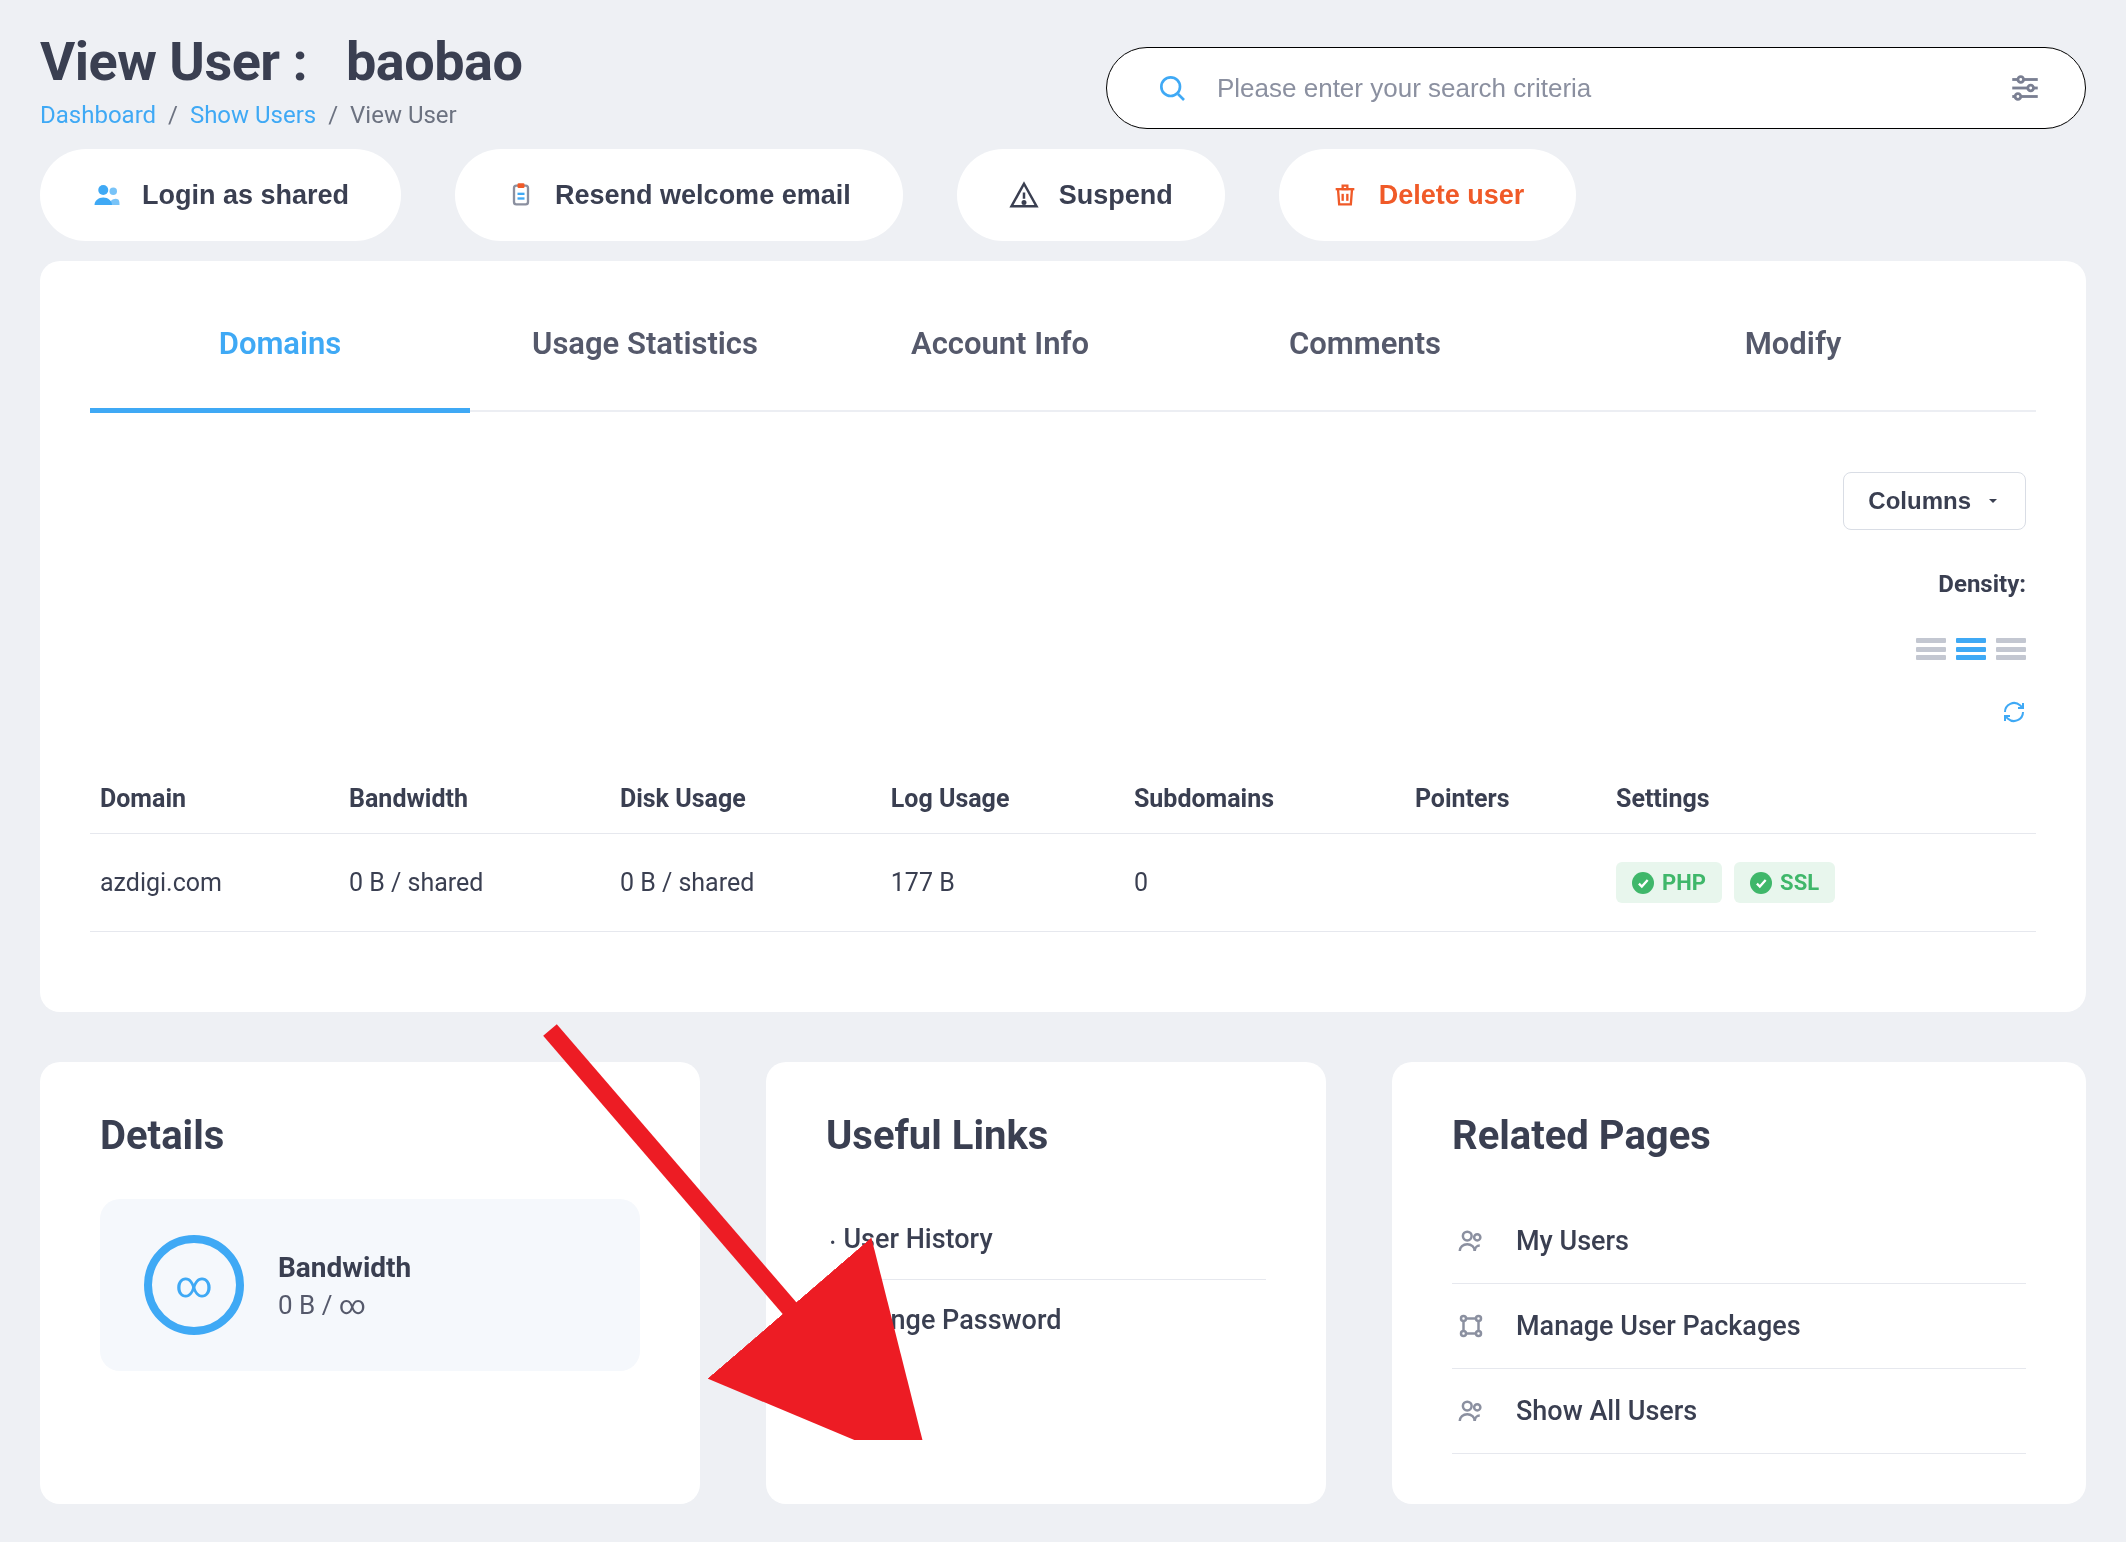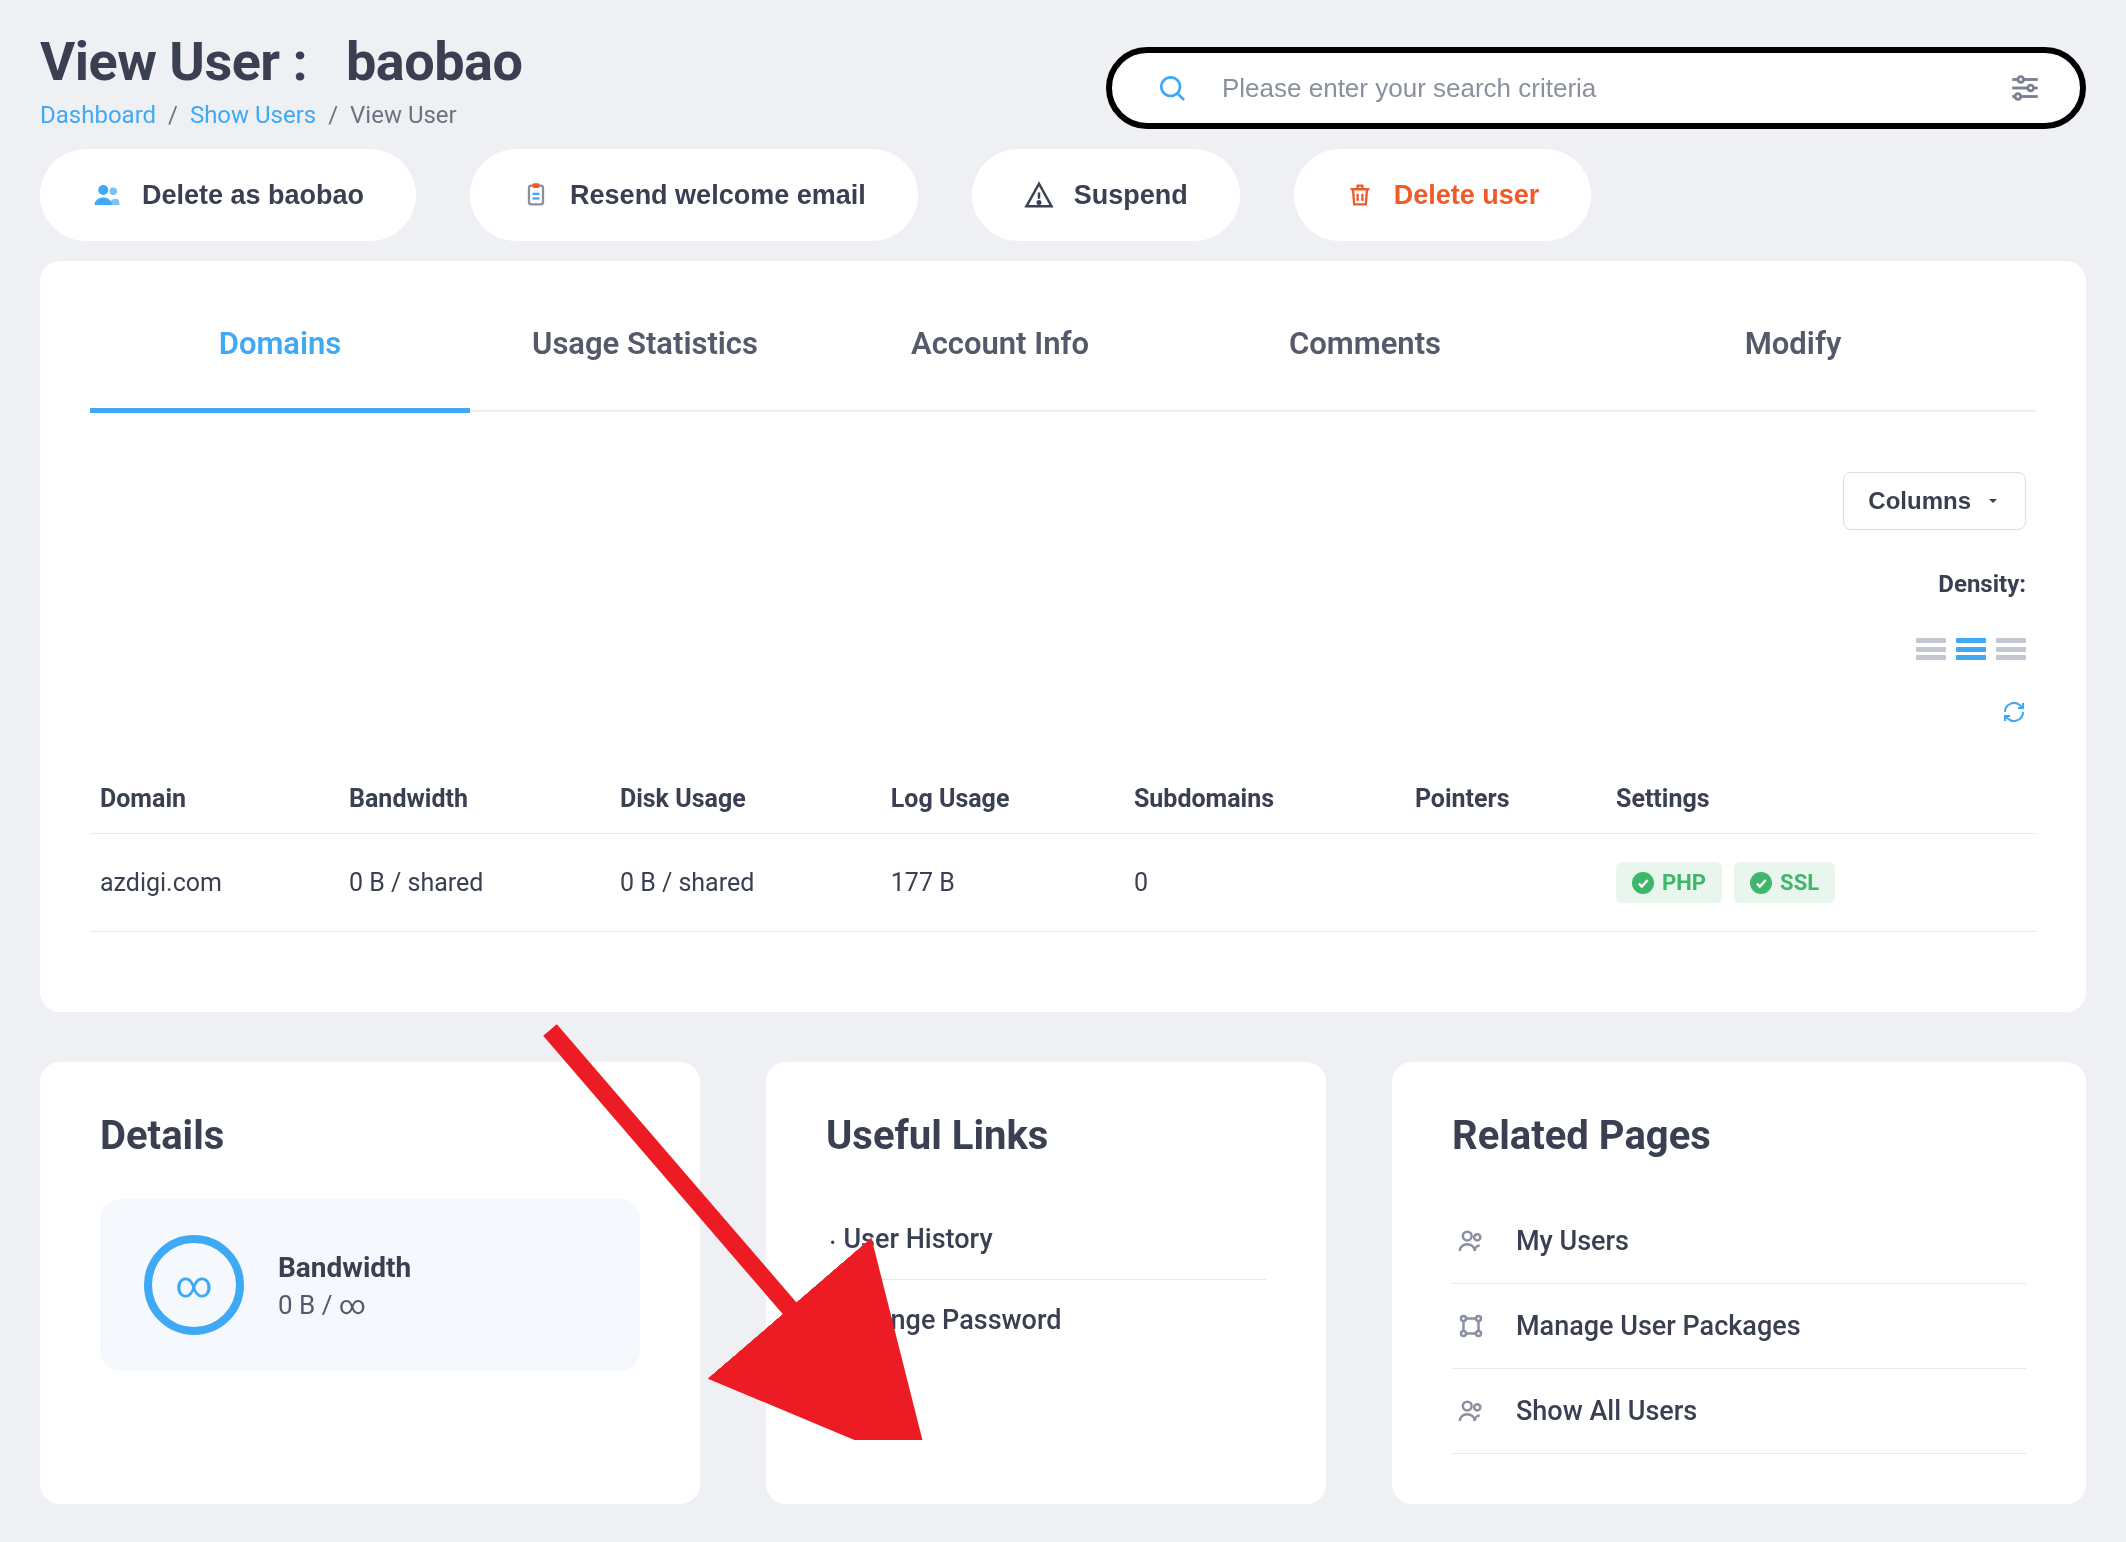--- a/index.html
+++ b/index.html
@@ -11,21 +11,21 @@
   width: 2126px;
 }
 .header-row { display: flex; justify-content: space-between; align-items: flex-end; margin-bottom: 20px; }
 .title-block { }
 .page-title { font-size: 54px; font-weight: 700; color: #3a3f51; letter-spacing: -0.5px; }
 .breadcrumb { font-size: 24px; margin-top: 8px; color: #6c7280; }
 .breadcrumb a { color: #3fa9f5; text-decoration: none; cursor: pointer; }
 .breadcrumb .sep { color: #6c7280; margin: 0 6px; }
 .search-wrap { position: relative; width: 980px; }
 .search-input {
-  width: 100%; height: 82px; border-radius: 46px; border: 6px solid #000000;
+  width: 100%; height: 82px; border-radius: 46px; border: 1px solid #000000;
   background: #fff; padding: 0 100px 0 110px; font-size: 26px; color: #3a3f51;
 }
 .search-input::placeholder { color: #8b90a0; }
 .search-icon { position: absolute; left: 50px; top: 50%; transform: translateY(-50%); color: #3fa9f5; }
 .filters-icon { position: absolute; right: 44px; top: 50%; transform: translateY(-50%); color: #7a7f92; cursor: pointer; }
 
 .action-row { display: flex; gap: 54px; margin-bottom: 20px; }
 .pill-btn {
   background: #fff; border: none; border-radius: 46px; height: 92px;
   display: inline-flex; align-items: center; padding: 0 52px; font-size: 27px;
@@ -127,21 +127,21 @@
 <div class="action-row">
   <button class="pill-btn">
     <span class="icon">
       <svg width="30" height="30" viewBox="0 0 24 24" fill="#3fa9f5">
             <circle cx="9" cy="8" r="4"></circle>
             <circle cx="17" cy="9" r="3" opacity="0.7"></circle>
             <path d="M2 20c0-3.3 3.1-6 7-6s7 2.7 7 6"></path>
             <path d="M14 20c0-2.8 2.2-5 5-5s3 2.2 3 5" opacity="0.7"></path>
           </svg>
     </span>
-    <span>Delete as baobao</span>
+    <span>Login as shared</span>
   </button>
   <button class="pill-btn">
     <span class="icon">
       <svg width="28" height="28" viewBox="0 0 24 24">
             <rect x="6" y="4" width="12" height="16" rx="2" fill="none" stroke="#8b90a0" stroke-width="2"></rect>
             <rect x="9" y="2" width="6" height="4" rx="1" fill="#f05a28"></rect>
             <line x1="9" y1="11" x2="15" y2="11" stroke="#3fa9f5" stroke-width="2"></line>
             <line x1="9" y1="15" x2="15" y2="15" stroke="#3fa9f5" stroke-width="2"></line>
           </svg>
     </span>

